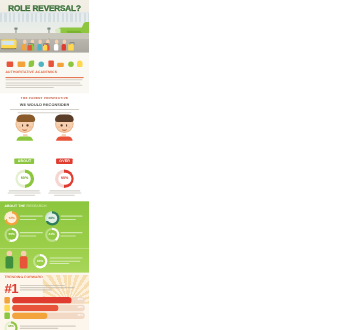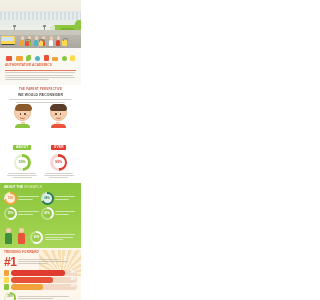--- a/index.html
+++ b/index.html
@@ -207,20 +207,21 @@
   </div>
   <div class="ppl" style="left:56px;">
     <div class="hd" style="background:#f6cfae;"></div>
       <div class="bd" style="background:#e03b2f;"></div>
   </div>
 
   <div class="bag" style="left:25px;width:4px;height:5px;background:#e8543a;"></div>
   <div class="bag" style="left:39px;width:4px;height:5px;background:#ffd84d;"></div>
   <div class="bag" style="left:62px;width:4.5px;height:6px;background:#ffd84d;"></div>
 
+  <div class="hero-title">ROLE REVERSAL?</div>
 </div>
 
 <div class="sec" id="s1">
   <div class="icons-strip">
     <div class="ic" style="width:6px;height:5px;background:#e8543a;"></div>
     <div class="ic" style="width:7px;height:5.5px;background:#f2a33c;"></div>
     <div class="ic" style="width:5px;height:6px;background:#8cc63e;border-radius:3px 0 3px 0;"></div>
     <div class="ic" style="width:5.5px;height:5.5px;background:#4fb3c4;border-radius:50%;"></div>
     <div class="ic" style="width:5px;height:6px;background:#e8543a;"></div>
     <div class="ic" style="width:6px;height:4px;background:#f2a33c;"></div>

